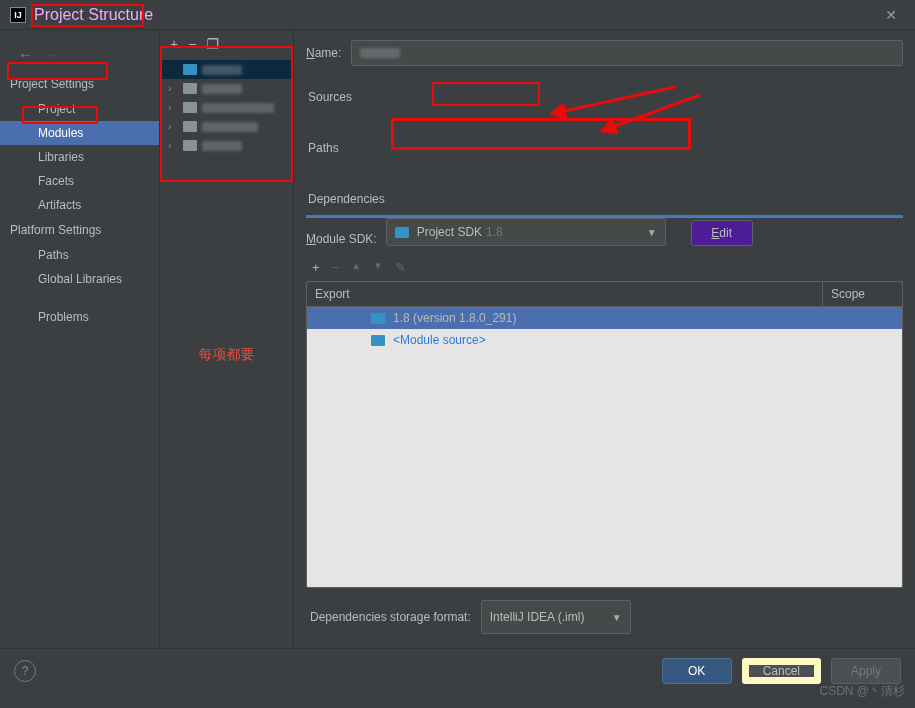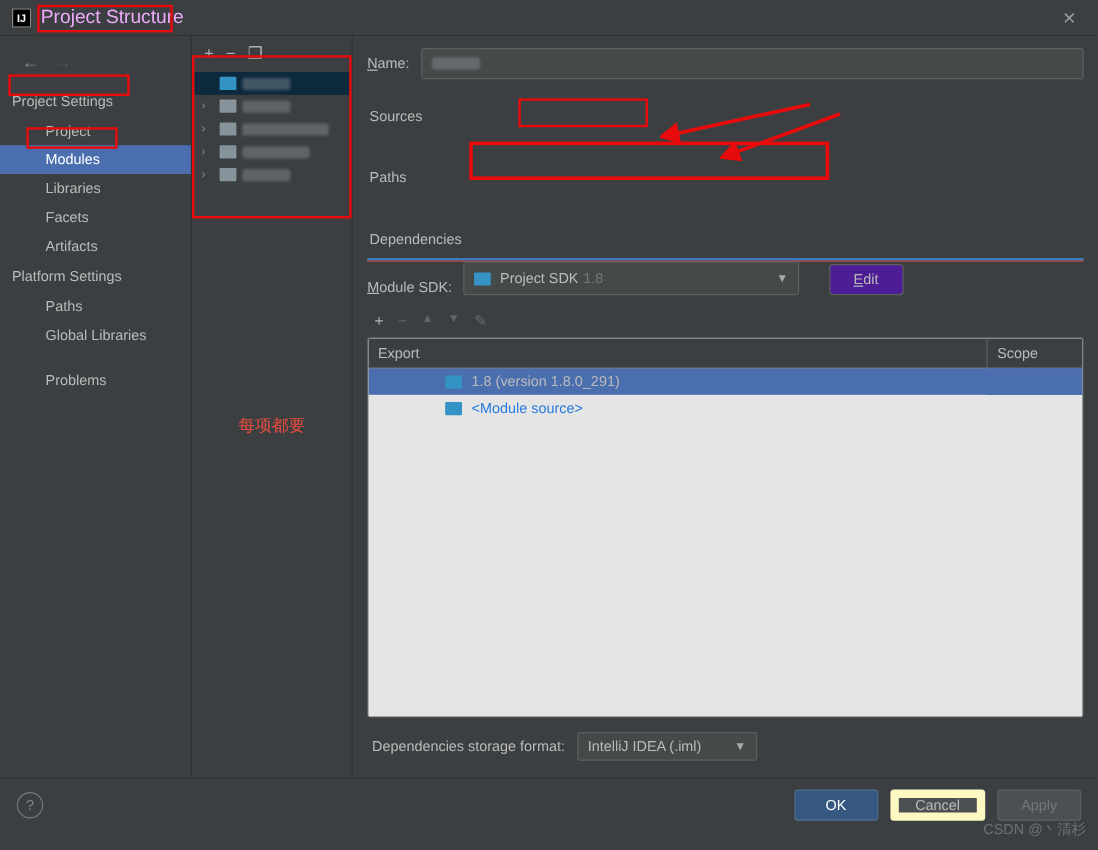--- a/index.html
+++ b/index.html
@@ -48,21 +48,21 @@
     .dep-h-scope { width: 80px; padding: 5px 8px; color: #bbbbbb; border-left: 1px solid #5e6060; }
     .dep-row { display: flex; border-bottom: 0; text-align: center; }
     .dep-row.selected { background: #4b6eaf; }
     .dep-cell-main { flex: 1; padding: 4px 6px; display: flex; align-items: center; gap: 8px; }
     .dep-cell-scope { width: 80px; padding: 4px 8px; }
     .dep-cell-scope.sel { background: #4b6eaf; }
     .dep-checkbox { width: 50px; }
     .module-source { color: #287bde; }
     .underline-m { text-decoration: underline; }
     .footer-row { display: flex; align-items: center; gap: 10px; padding: 12px 4px 4px 4px; }
-    .storage-select { width: 150px; height: 24px; background: #45494a; border: 1px solid #5e6060; border-radius: 2px; display: flex; align-items: center; padding: 0 8px; cursor: pointer; font-size: 12px; }
+    .storage-select { width: 150px; height: 34px; background: #45494a; border: 1px solid #5e6060; border-radius: 2px; display: flex; align-items: center; padding: 0 8px; cursor: pointer; font-size: 12px; }
     .storage-select .dd { margin-left: auto; color: #aaa; font-size: 10px; }
     .bottom-bar { height: 44px; display: flex; align-items: center; padding: 0 14px; border-top: 1px solid #323232; background: #3c3f41; }
     .help-circle { width: 22px; height: 22px; border: 1px solid #777; border-radius: 50%; display: flex; align-items: center; justify-content: center; color: #888; cursor: pointer; }
     .btns { margin-left: auto; display: flex; gap: 10px; }
     .btn { min-width: 70px; height: 26px; border-radius: 3px; display: flex; align-items: center; justify-content: center; cursor: pointer; padding: 0 14px; }
     .btn-primary { background: #365880; border: 1px solid #4c708c; color: #fff; }
     .btn-secondary { background: #4c5052; border: 7px solid #fef9c3; color: #bbbbbb; }
     .btn-disabled { background: #4c5052; border: 1px solid #5e6060; color: #777; }
     .red-box { position: absolute; border: 2px solid #e90b0b; pointer-events: none; }
     .red-arrow { position: absolute; pointer-events: none; }

